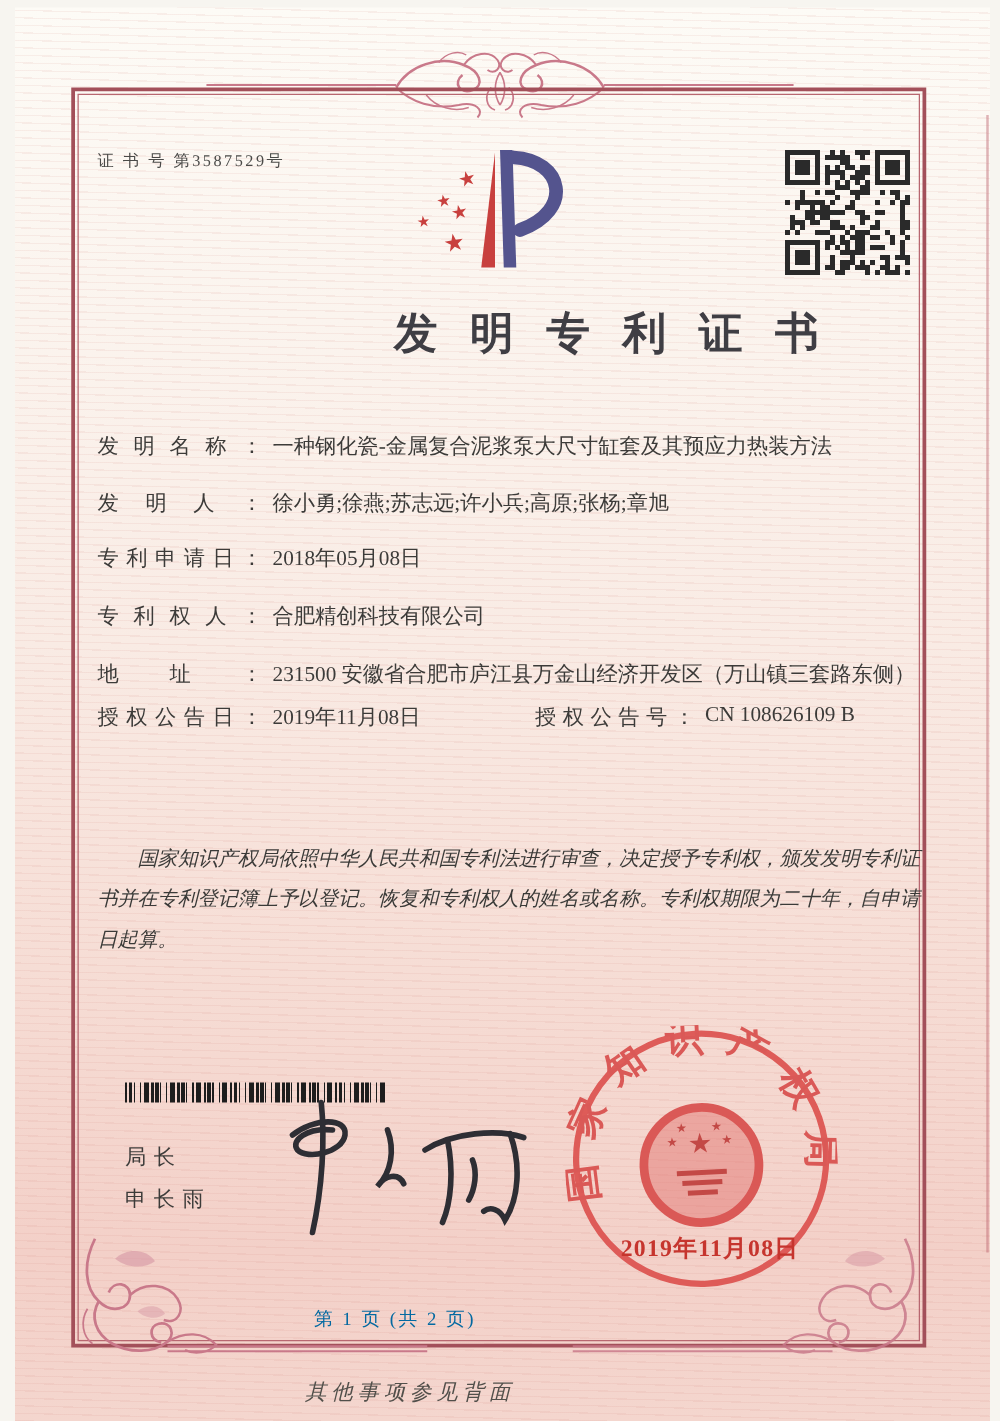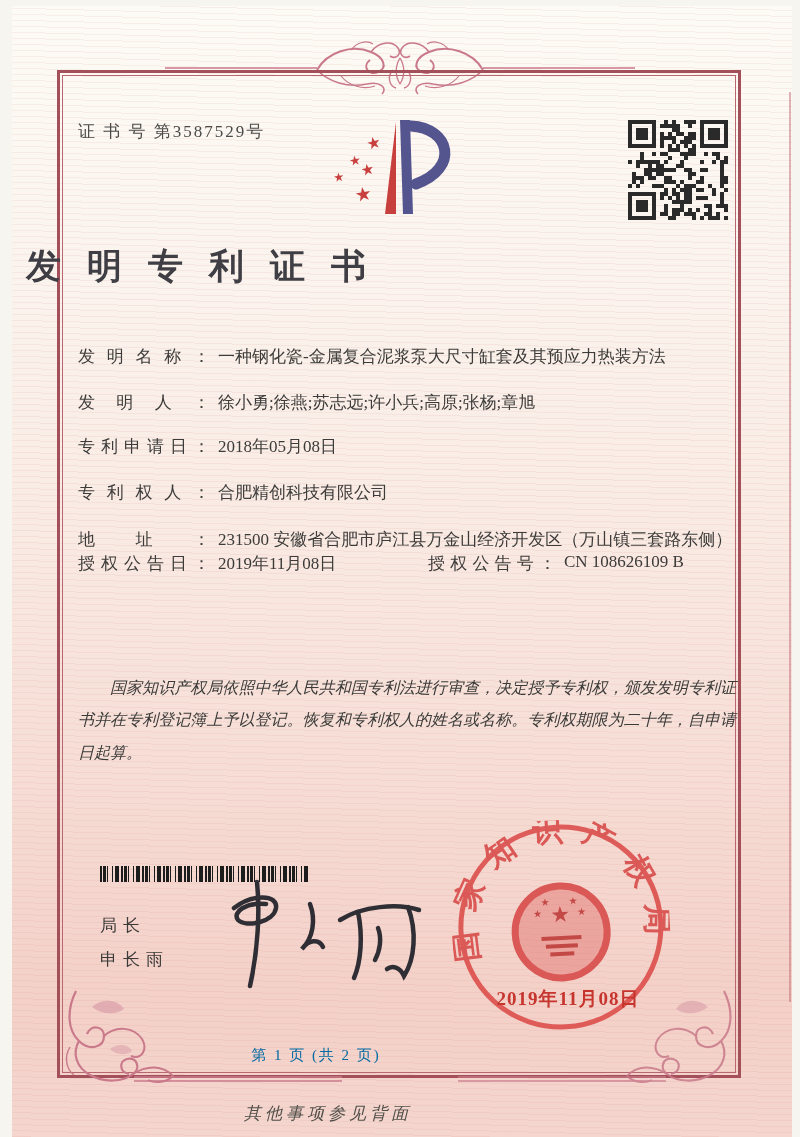--- a/index.html
+++ b/index.html
@@ -31,34 +31,34 @@
   }
   .border-box::after{
     content:"";position:absolute;inset:2px;border:1px solid #b86770;
   }
   
   .ornament-top{position:absolute;left:165px;top:30px;width:470px;height:78px;}
   .flourish{position:absolute;top:985px;width:280px;height:110px;}
   .flourish-bl{left:62px;}
   .flourish-br{left:458px;transform:scaleX(-1);}
   
-  .cert-no{position:absolute;left:78px;top:120px;font-size:17px;
+  .cert-no{position:absolute;left:78px;top:120px;font-size:13px;
     letter-spacing:2px;color:#4a4a48;}
   .logo{position:absolute;left:322px;top:110px;}
   .qr{position:absolute;left:628px;top:120px;width:100px;height:100px;}
-  .title{position:absolute;left:0;top:243px;width:681px;text-align:left;
+  .title{position:absolute;left:0;top:243px;width:681px;text-align:right;
     font-size:35px;font-weight:600;color:#3f3e44;
     letter-spacing:26px;text-indent:26px;}
   .fields{position:absolute;left:78px;top:345px;width:662px;
     font-size:17px;color:#3c3b39;}
   .frow{display:flex;align-items:flex-start;line-height:1.42;}
   .frow .label{width:132px;flex:none;text-align:justify;text-align-last:justify;}
   .frow .value{flex:1;margin-left:8px;}
   .mb1{margin-bottom:22px;}  .mb2{margin-bottom:20px;}
-  .grant-row{display:flex;align-items:center;}
+  .grant-row{display:flex;margin-top:10px;align-items:center;}
   .pair{display:flex;}
   .pair .label{width:132px;flex:none;text-align:justify;text-align-last:justify;}
   .pair .value{margin-left:8px;}
   .pair-date .value{width:172px;}
   .pair-no{margin-left:38px;}
   .pair-no .label{width:128px;}
   .paragraphs{position:absolute;left:78px;top:672px;width:658px;
     font-size:16px;line-height:2.03;font-style:italic;color:#3a3a38;
     text-align:justify;}
   .paragraphs p{margin:0;text-indent:2em;}

